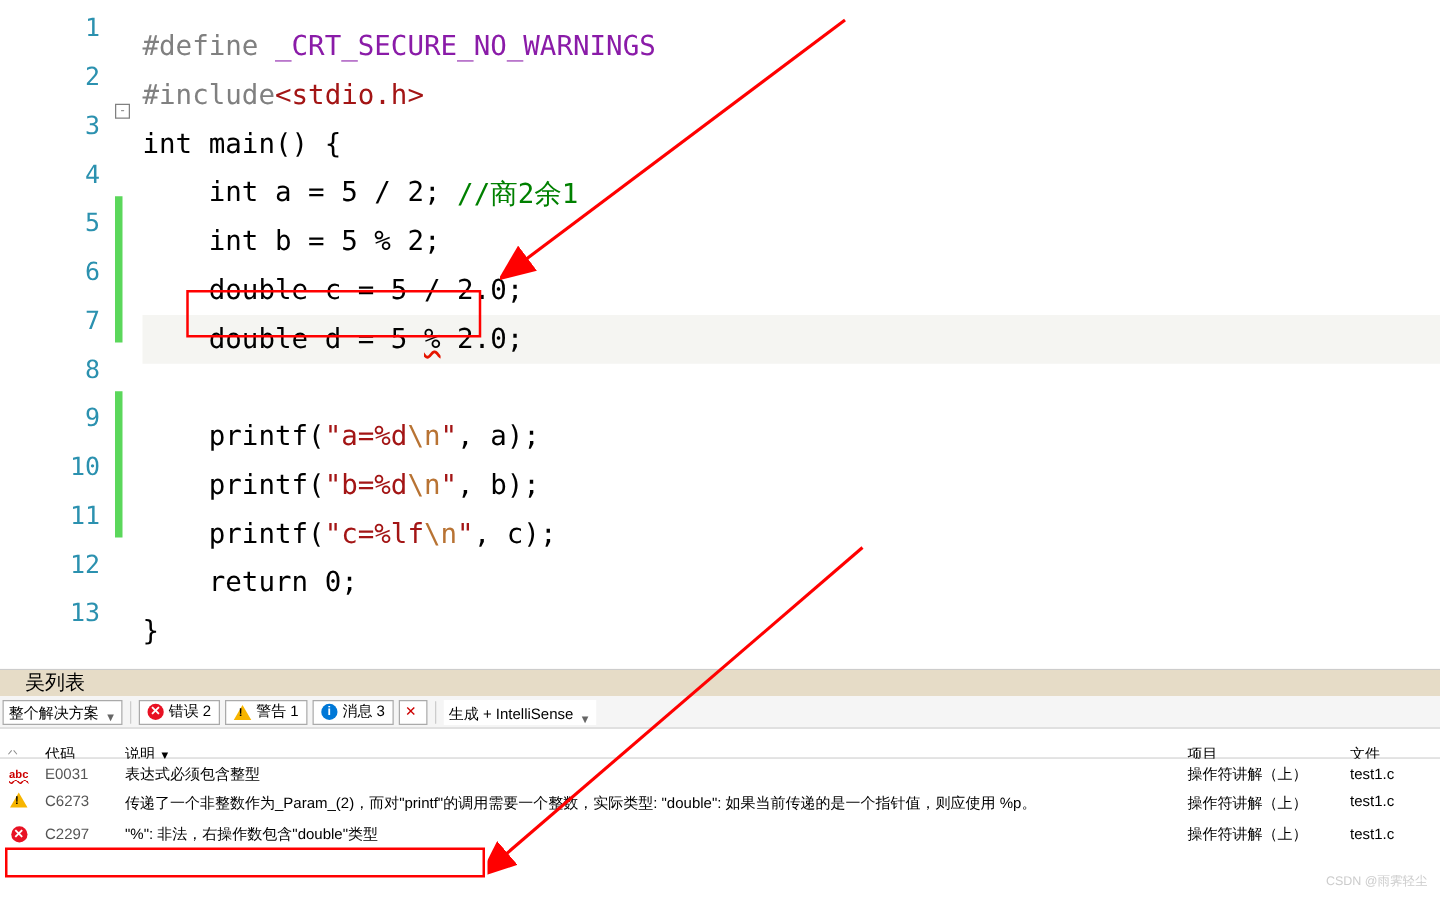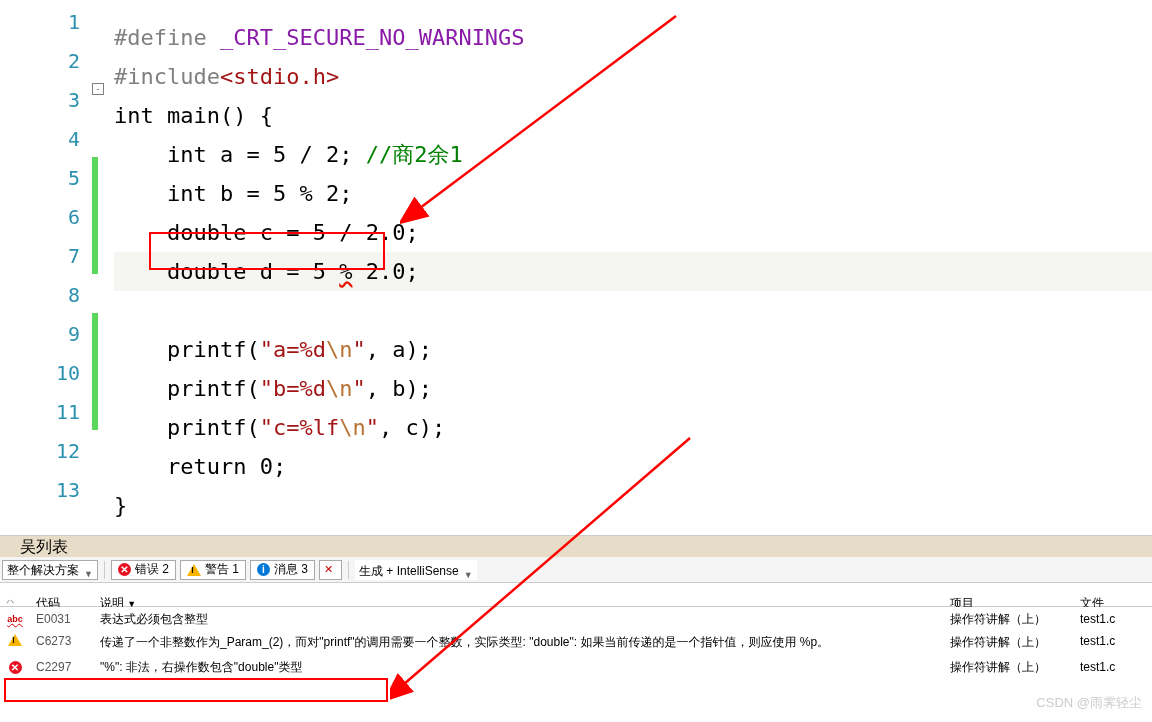--- a/index.html
+++ b/index.html
@@ -50,21 +50,21 @@
 .col-file { width:78px; }
 
 .err-rows { background:#fff; font-size:12px; position:relative; }
 .err-row { display:flex; align-items:center; min-height:24px; padding:3px 0; }
 .err-row.two-line { align-items:flex-start; }
 .err-row .col { padding:0 6px; }
 .err-row .col-icon { display:flex; justify-content:center; }
 .icon-abc { font-size:9px; color:#c00; font-weight:bold; text-decoration:underline wavy #c00; }
 .code-link { color:#555; }
 
-.watermark { position:absolute; right:10px; bottom:10px; font-size:13px; color:#ccc; }
+.watermark { position:absolute; right:10px; bottom:10px; font-size:10px; color:#ccc; }
 
 svg.arrow { position:absolute; pointer-events:none; }
 </style>
 </head>
 <body>
 
 <div class="editor">
   <div class="gutter" id="gutter">
       <div class="gutter-line">1</div>
       <div class="gutter-line">2</div>

